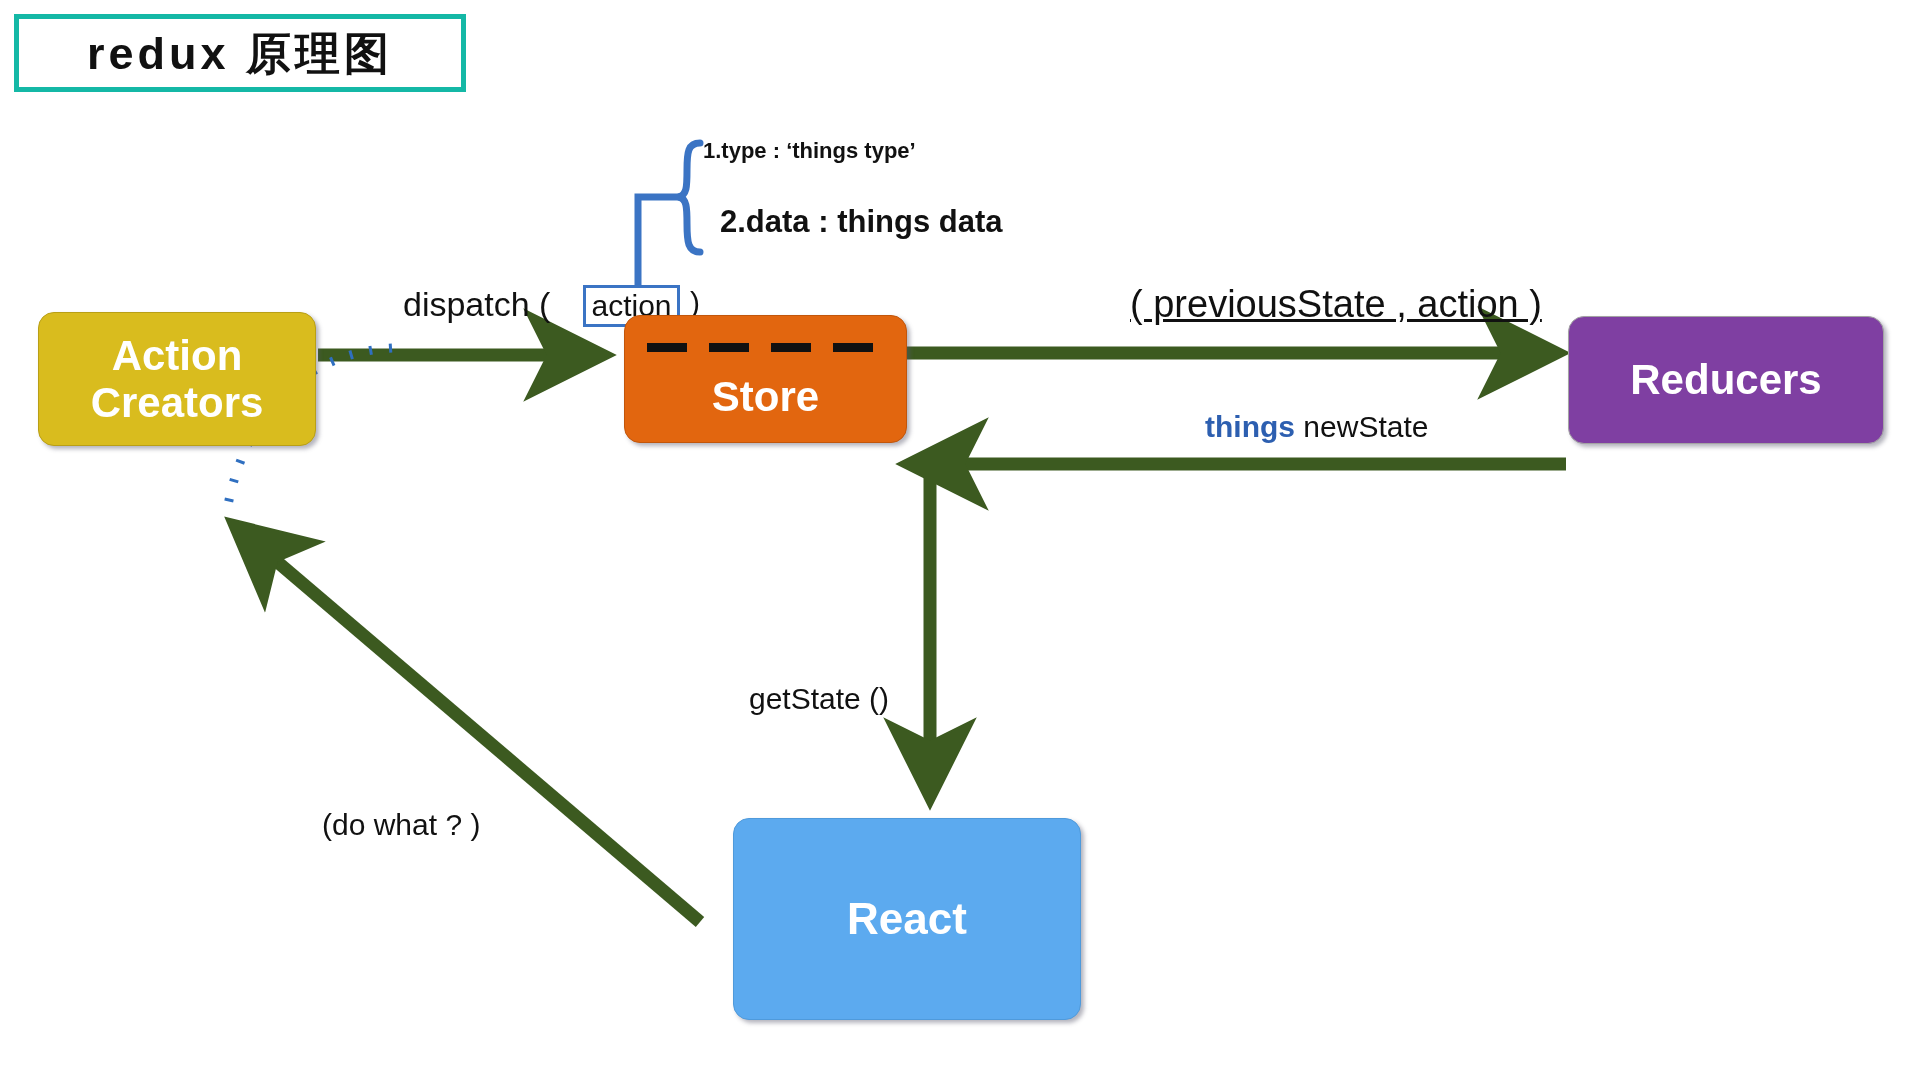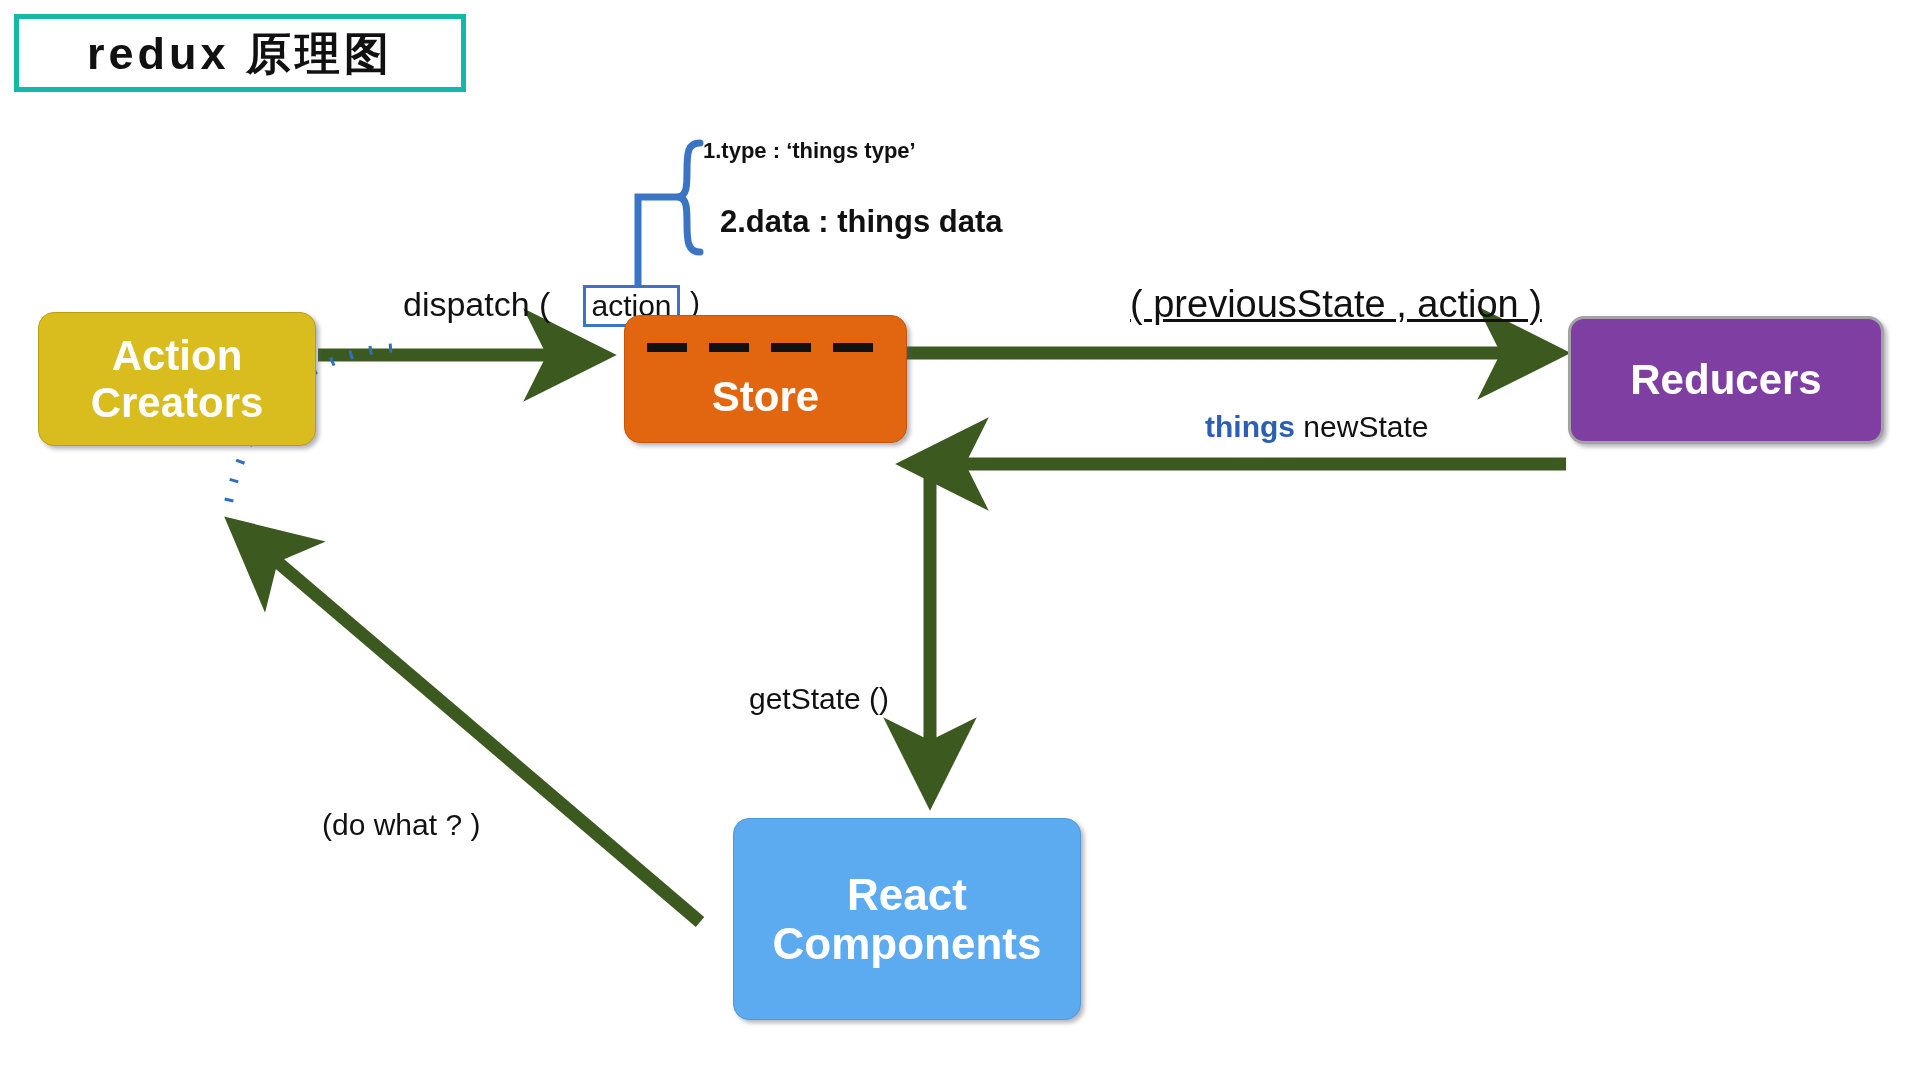--- a/index.html
+++ b/index.html
@@ -101,21 +101,21 @@
     );
   }
 
   #node-reducers {
     left: 1568px;
     top: 316px;
     width: 316px;
     height: 128px;
     background: #7f3fa2;
     font-size: 42px;
-    border: 3px solid #a3a3a3;
+    border: 1px solid #a3a3a3;
   }
 
   #node-react-components {
     left: 733px;
     top: 818px;
     width: 348px;
     height: 202px;
     background: #5caaef;
     font-size: 44px;
     border: 1px solid #4f9adb;
@@ -260,14 +260,13 @@
   <span class="store-dashes"></span>
   <span class="line">Store</span>
 </div>
 
 <div class="node" id="node-reducers">
   <span class="line">Reducers</span>
 </div>
 
 <div class="node" id="node-react-components">
   <span class="line">React</span>
-  <span class="line">Components</span>
 </div>
 
 </body></html>

